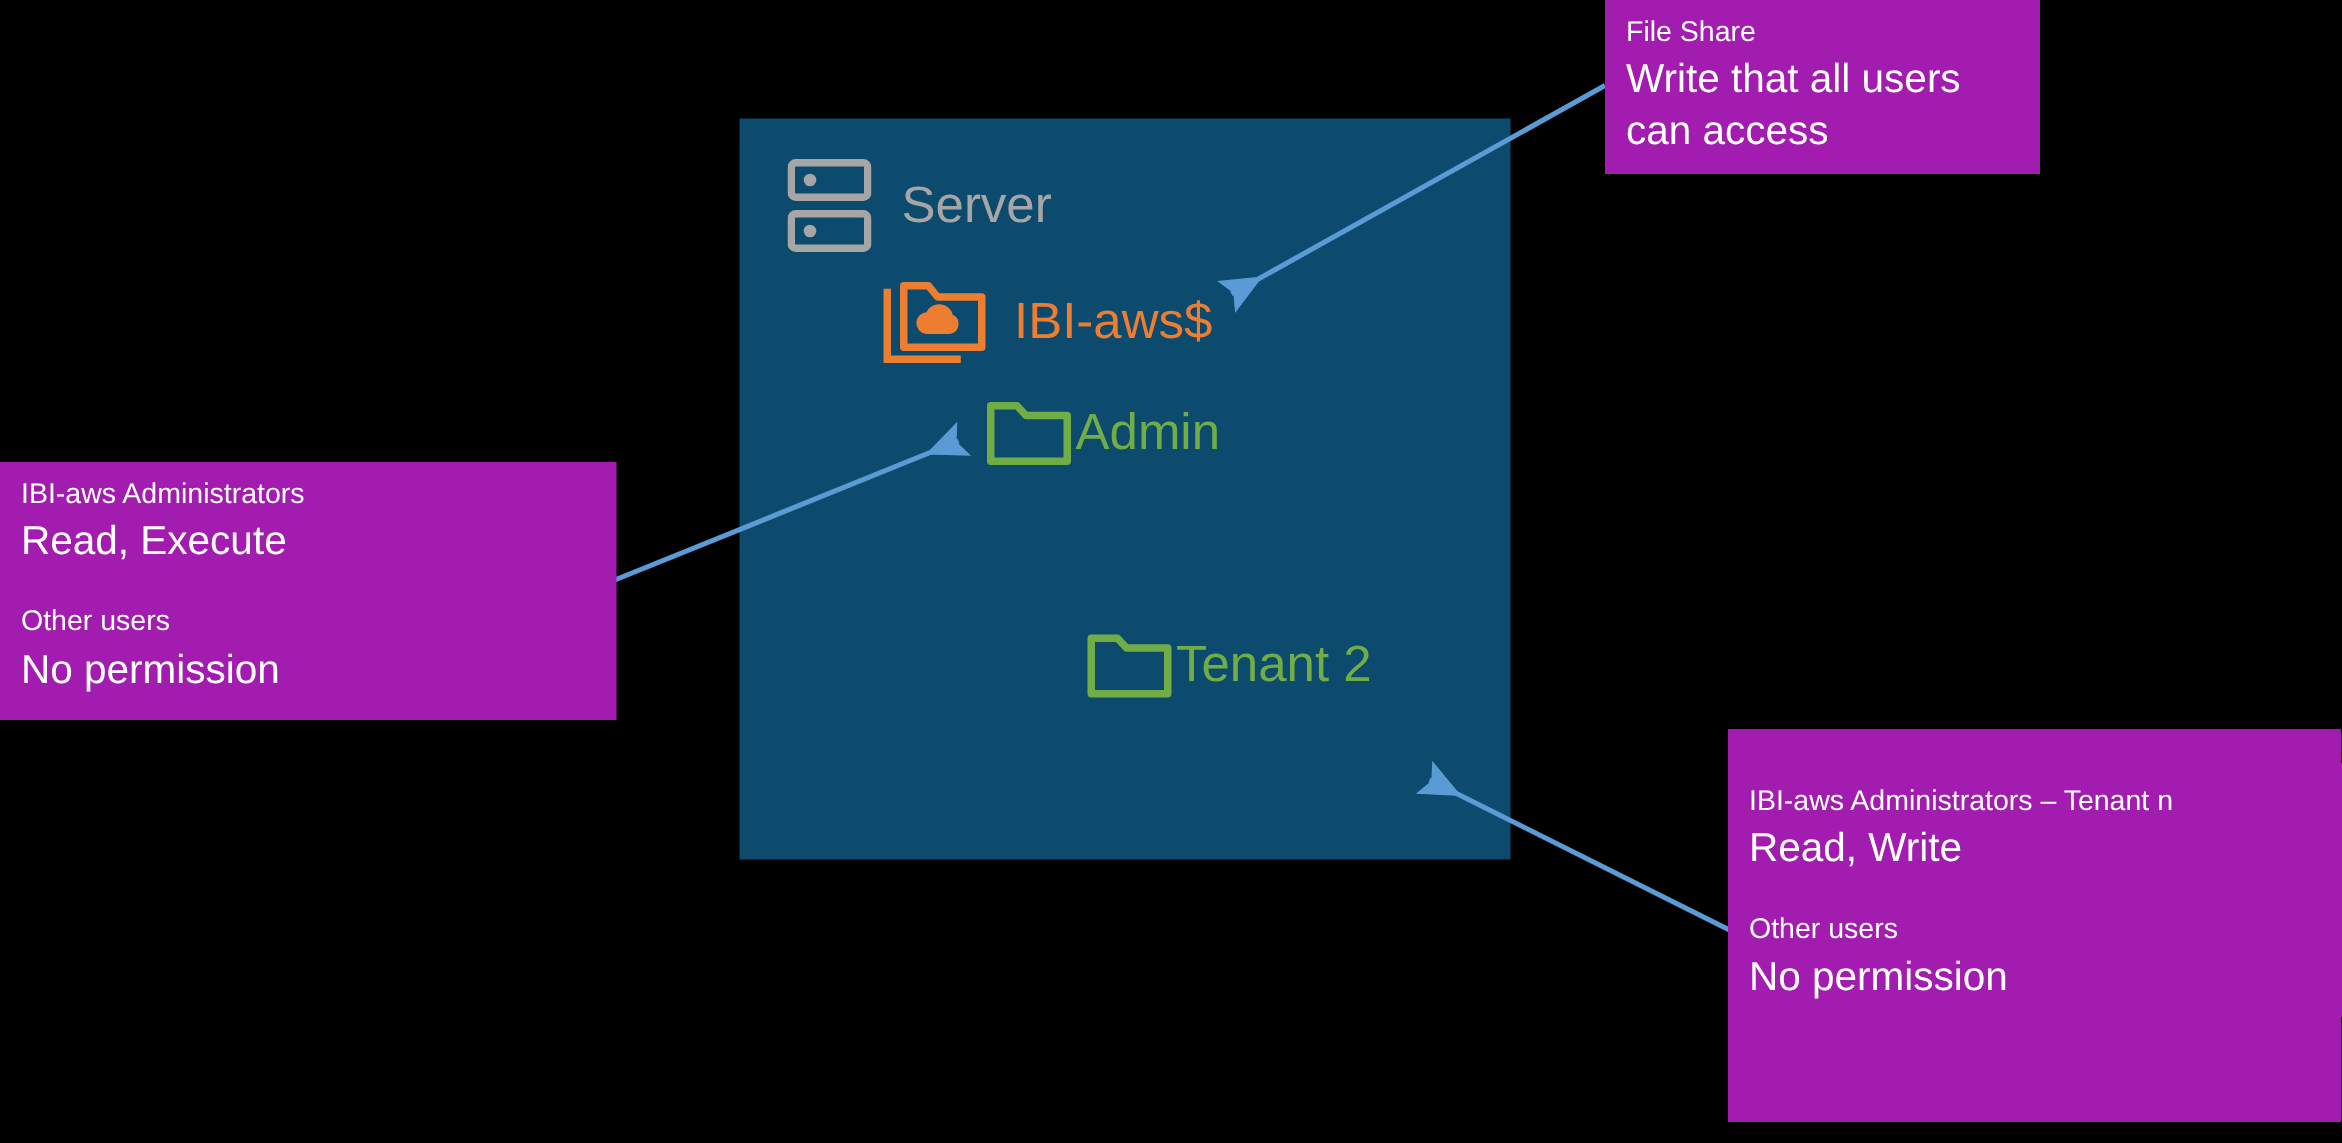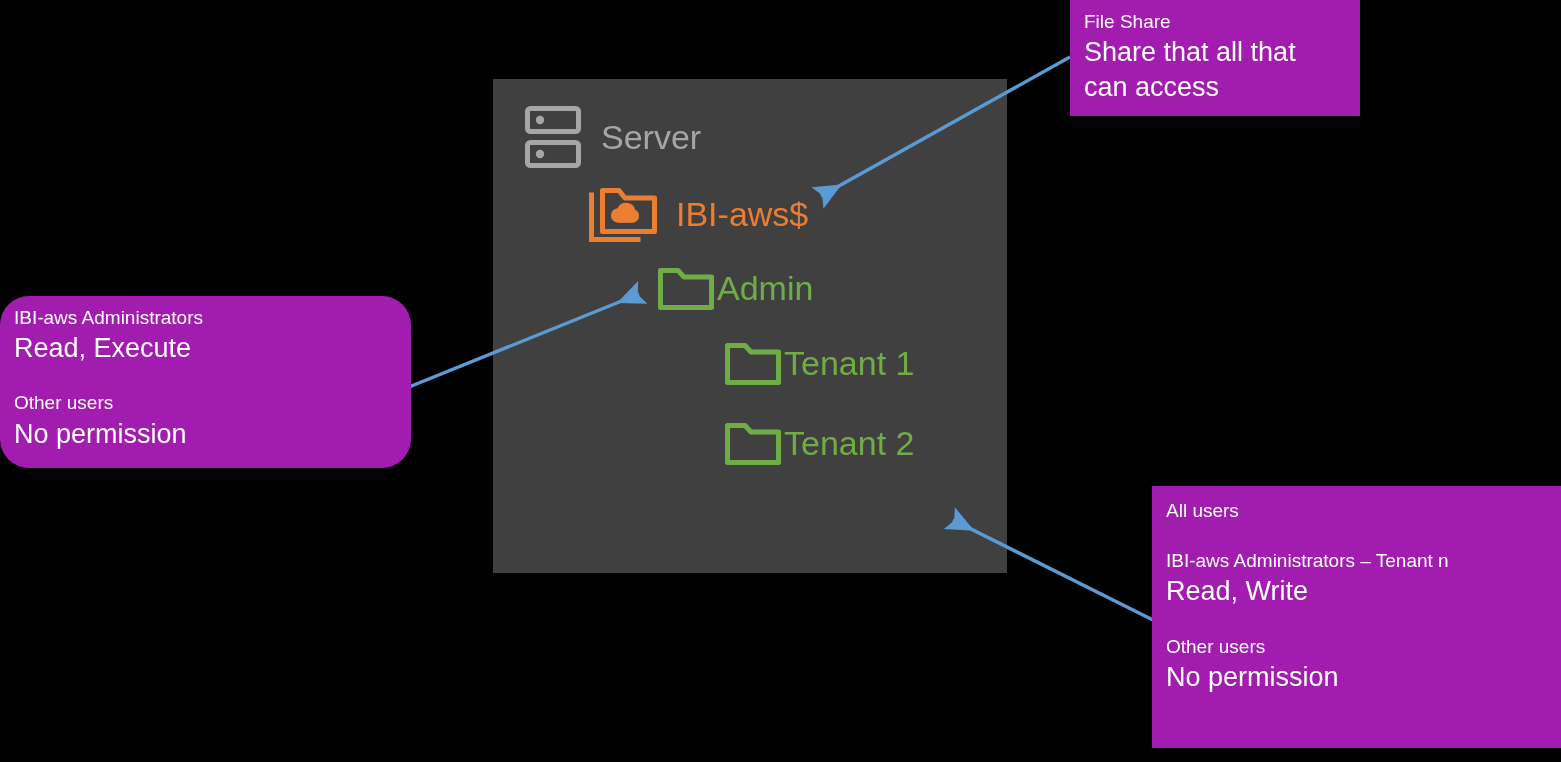--- a/index.html
+++ b/index.html
@@ -19,21 +19,21 @@
     overflow: hidden;
   }
 
   
   #server-panel {
     position: absolute;
     left: 493px;
     top: 79px;
     width: 514px;
     height: 494px;
-    background: #404040;
+    background: #0c4a6e;
   }
 
   .tree-row {
     position: absolute;
     display: flex;
     align-items: center;
   }
 
   .node-label {
     white-space: nowrap;
@@ -99,25 +99,24 @@
     left: 1070px;
     top: 0px;
     width: 290px;
     height: 116px;
     padding: 9px 0 0 14px;
   }
   #callout-share .big { line-height: 1.28; }
 
   #callout-admin {
     left: 0px;
-    top: 296px;
+    top: 308px;
     width: 411px;
     height: 172px;
     padding: 9px 0 0 14px;
-    border-radius: 29px;
   }
 
   #callout-tenant {
     left: 1152px;
     top: 486px;
     width: 409px;
     height: 262px;
     padding: 12px 0 0 14px;
   }
 
@@ -167,28 +166,20 @@
 
     <div class="tree-row folder-row" id="row-admin">
       <span>
         <svg class="folder-icon" viewBox="0 0 58 46" xmlns="http://www.w3.org/2000/svg">
           <path d="M3.5 5.5 L21 5.5 L27 12 L54.5 12 L54.5 42.5 L3.5 42.5 Z" fill="none" stroke="#70AD47" stroke-width="5" stroke-linejoin="round"></path>
         </svg>
       </span>
       <span class="node-label">Admin</span>
     </div>
 
-    <div class="tree-row folder-row" id="row-tenant1">
-      <span>
-        <svg class="folder-icon" viewBox="0 0 58 46" xmlns="http://www.w3.org/2000/svg">
-          <path d="M3.5 5.5 L21 5.5 L27 12 L54.5 12 L54.5 42.5 L3.5 42.5 Z" fill="none" stroke="#70AD47" stroke-width="5" stroke-linejoin="round"></path>
-        </svg>
-      </span>
-      <span class="node-label">Tenant 1</span>
-    </div>
 
     <div class="tree-row folder-row" id="row-tenant2">
       <span>
         <svg class="folder-icon" viewBox="0 0 58 46" xmlns="http://www.w3.org/2000/svg">
           <path d="M3.5 5.5 L21 5.5 L27 12 L54.5 12 L54.5 42.5 L3.5 42.5 Z" fill="none" stroke="#70AD47" stroke-width="5" stroke-linejoin="round"></path>
         </svg>
       </span>
       <span class="node-label">Tenant 2</span>
     </div>
 
@@ -209,34 +200,33 @@
       <line x1="409" y1="387" x2="639" y2="294" stroke="#5B9BD5" stroke-width="3.4" marker-end="url(#ah)"></line>
     </g>
 
     <g>
       <line x1="1153" y1="620" x2="953" y2="520" stroke="#5B9BD5" stroke-width="3.4" marker-end="url(#ah)"></line>
     </g>
   </svg>
 
   <div class="callout" id="callout-share">
     <div class="small">File Share</div>
-    <div class="big">Share that all that</div>
+    <div class="big">Write that all users</div>
     <div class="big">can access</div>
   </div>
 
   <div class="callout" id="callout-admin">
     <div class="small">IBI-aws Administrators</div>
     <div class="big">Read, Execute</div>
     <div class="gap"></div>
     <div class="small">Other users</div>
     <div class="big">No permission</div>
   </div>
 
   <div class="callout" id="callout-tenant">
-    <div class="small">All users</div>
     <div class="gap"></div>
     <div class="small">IBI-aws Administrators – Tenant n</div>
     <div class="big">Read, Write</div>
     <div class="gap"></div>
     <div class="small">Other users</div>
     <div class="big">No permission</div>
   </div>
 
 </div>
 

